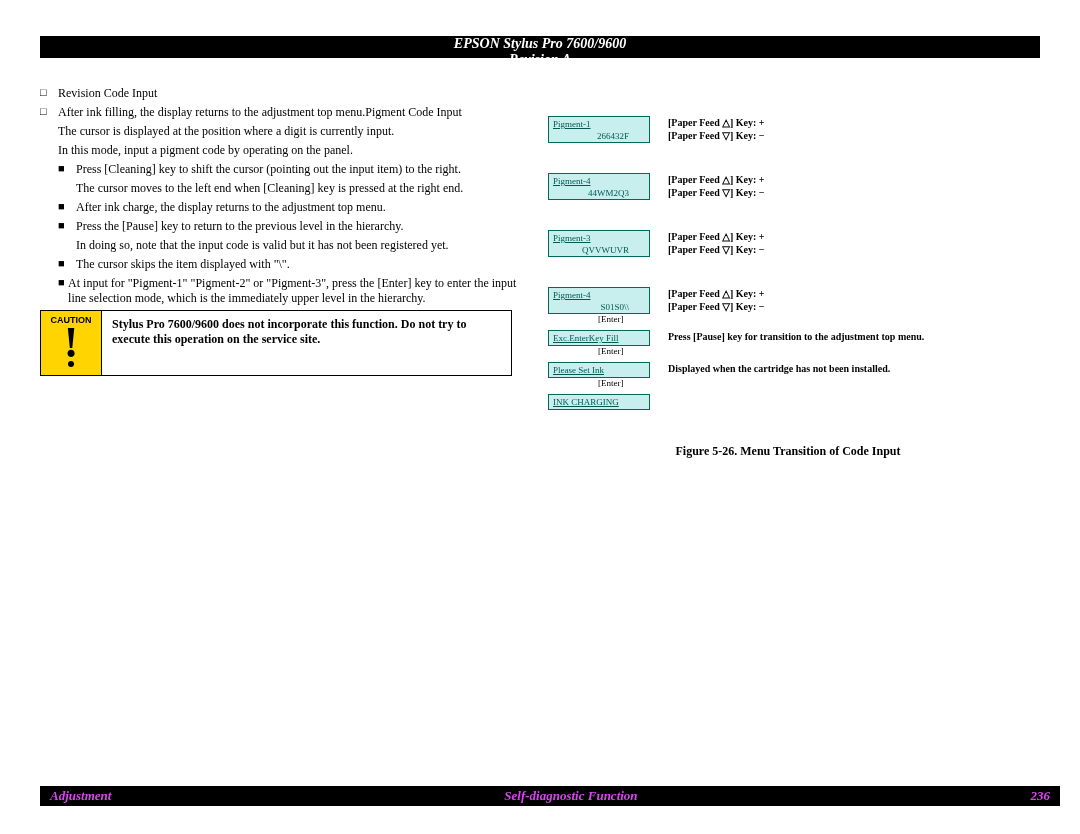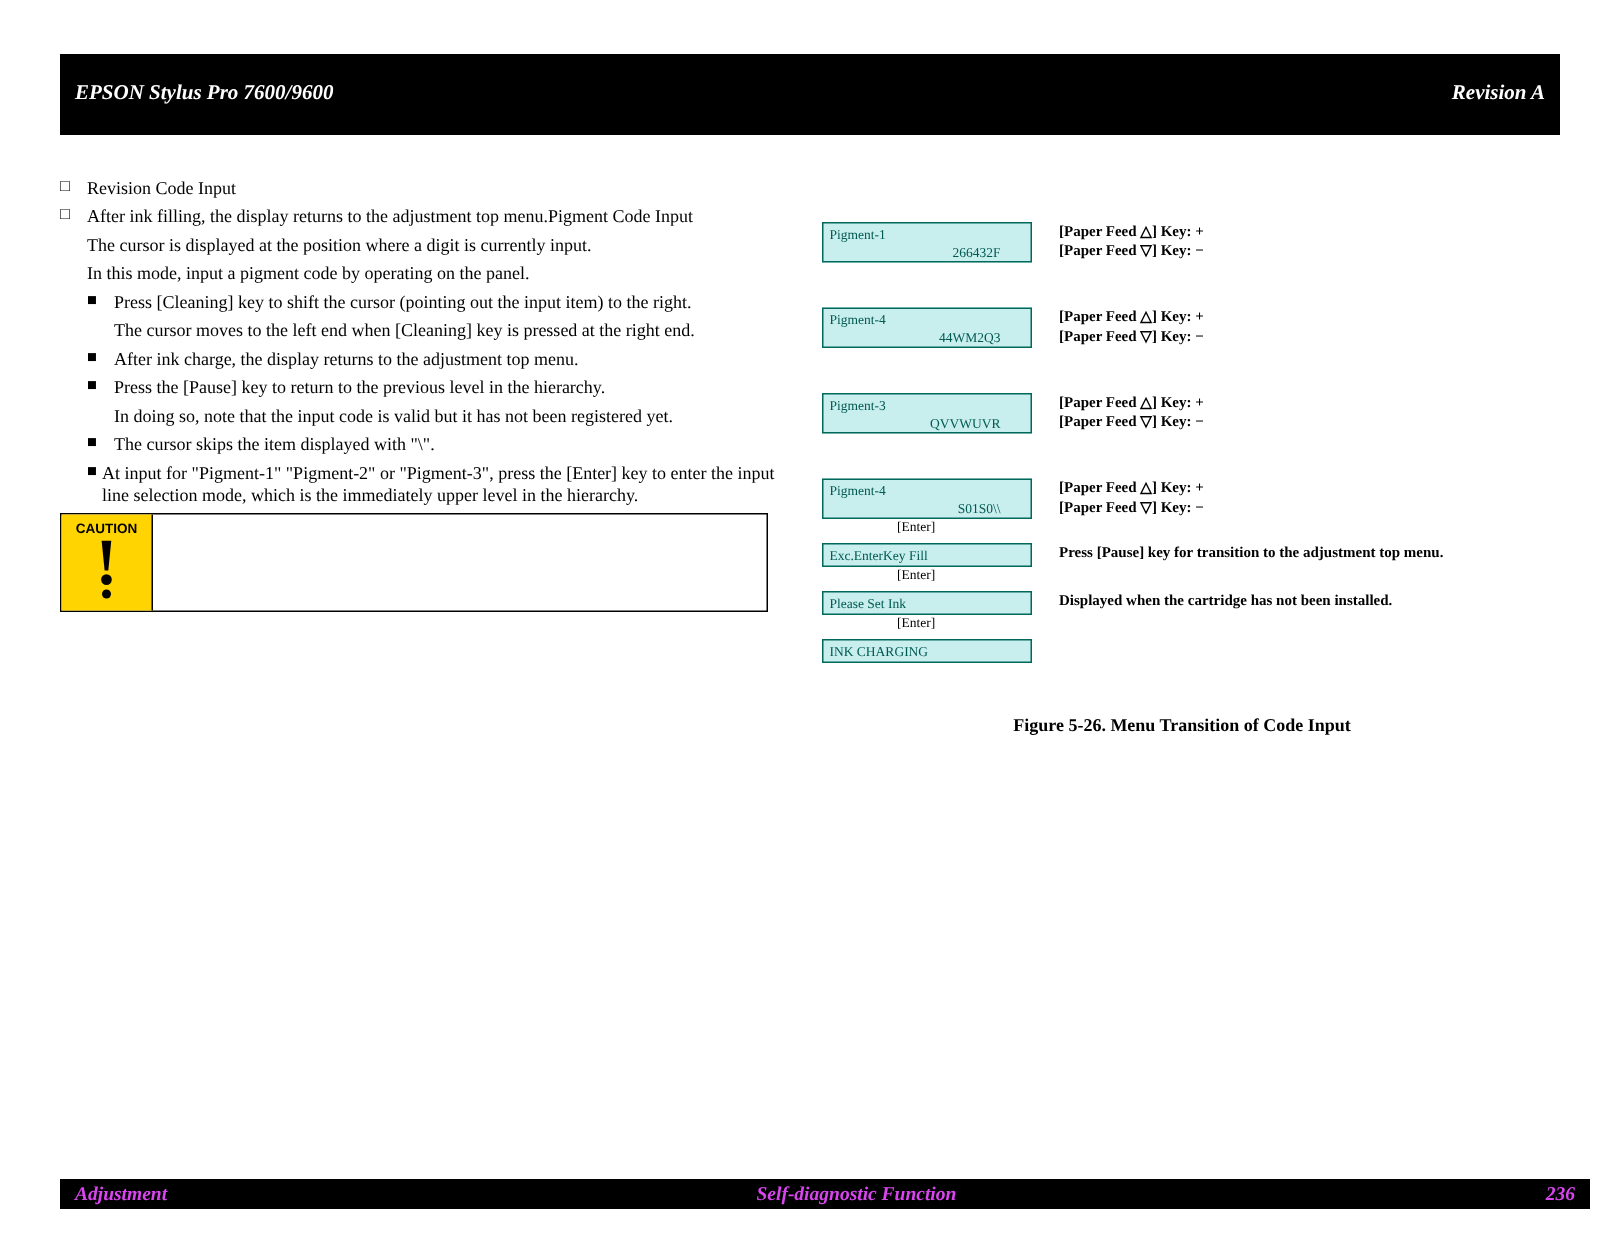--- a/index.html
+++ b/index.html
@@ -19,25 +19,26 @@
     top: 36px;
     width: 1000px;
   }
   .topbar {
     background: #000;
     color: #fff;
     height: 22px;
     display: flex;
     align-items: center;
     justify-content: space-between;
-    padding: 16px 10px;
+    padding: 0 10px;
     font-family: "Times New Roman", serif;
     font-style: italic;
     font-weight: bold;
     font-size: 14px;
+    flex-direction: column;
   }
   .botbar {
     position: absolute;
     left: 40px;
     top: 786px;
     width: 1000px;
     background: #000;
     color: #d946ef;
     height: 20px;
     display: flex;
@@ -130,28 +131,29 @@
   .caution-text {
     padding: 6px 8px 6px 10px;
     font-weight: bold;
     font-size: 12px;
     line-height: 1.25;
     flex: 1;
   }
   .dbox {
     border: 1px solid #00695c;
     background: #c8eeee;
-    width: 140px;
+    width: 102px;
     height: 27px;
     font-size: 9px;
     position: relative;
     padding: 2px 4px;
     box-sizing: border-box;
     color: #005a50;
     font-family: "Times New Roman", serif;
+    text-decoration: underline;
   }
   .dbox.short { height: 16px; }
   .dbox .val {
     position: absolute;
     right: 20px;
     bottom: 1px;
     font-size: 9px;
   }
   .enterlbl {
     font-size: 9px;
@@ -226,20 +228,21 @@
         </div>
       </div>
 
 
       <div class="caution-wrap">
         <div class="caution-badge">
           <div class="lbl">CAUTION</div>
           <div class="bang">!</div>
           <div class="dot"></div>
         </div>
+        <div class="caution-text">Stylus Pro 7600/9600 does not incorporate this function. Do not try to execute this operation on the service site.</div>
       </div>
     </div>
 
     <div class="rightcol">
       <div style="height:30px"></div>
 
       <div class="diagram-row">
         <div class="dbox">
           <span>Pigment-1</span>
           <span class="val">266432F</span>

